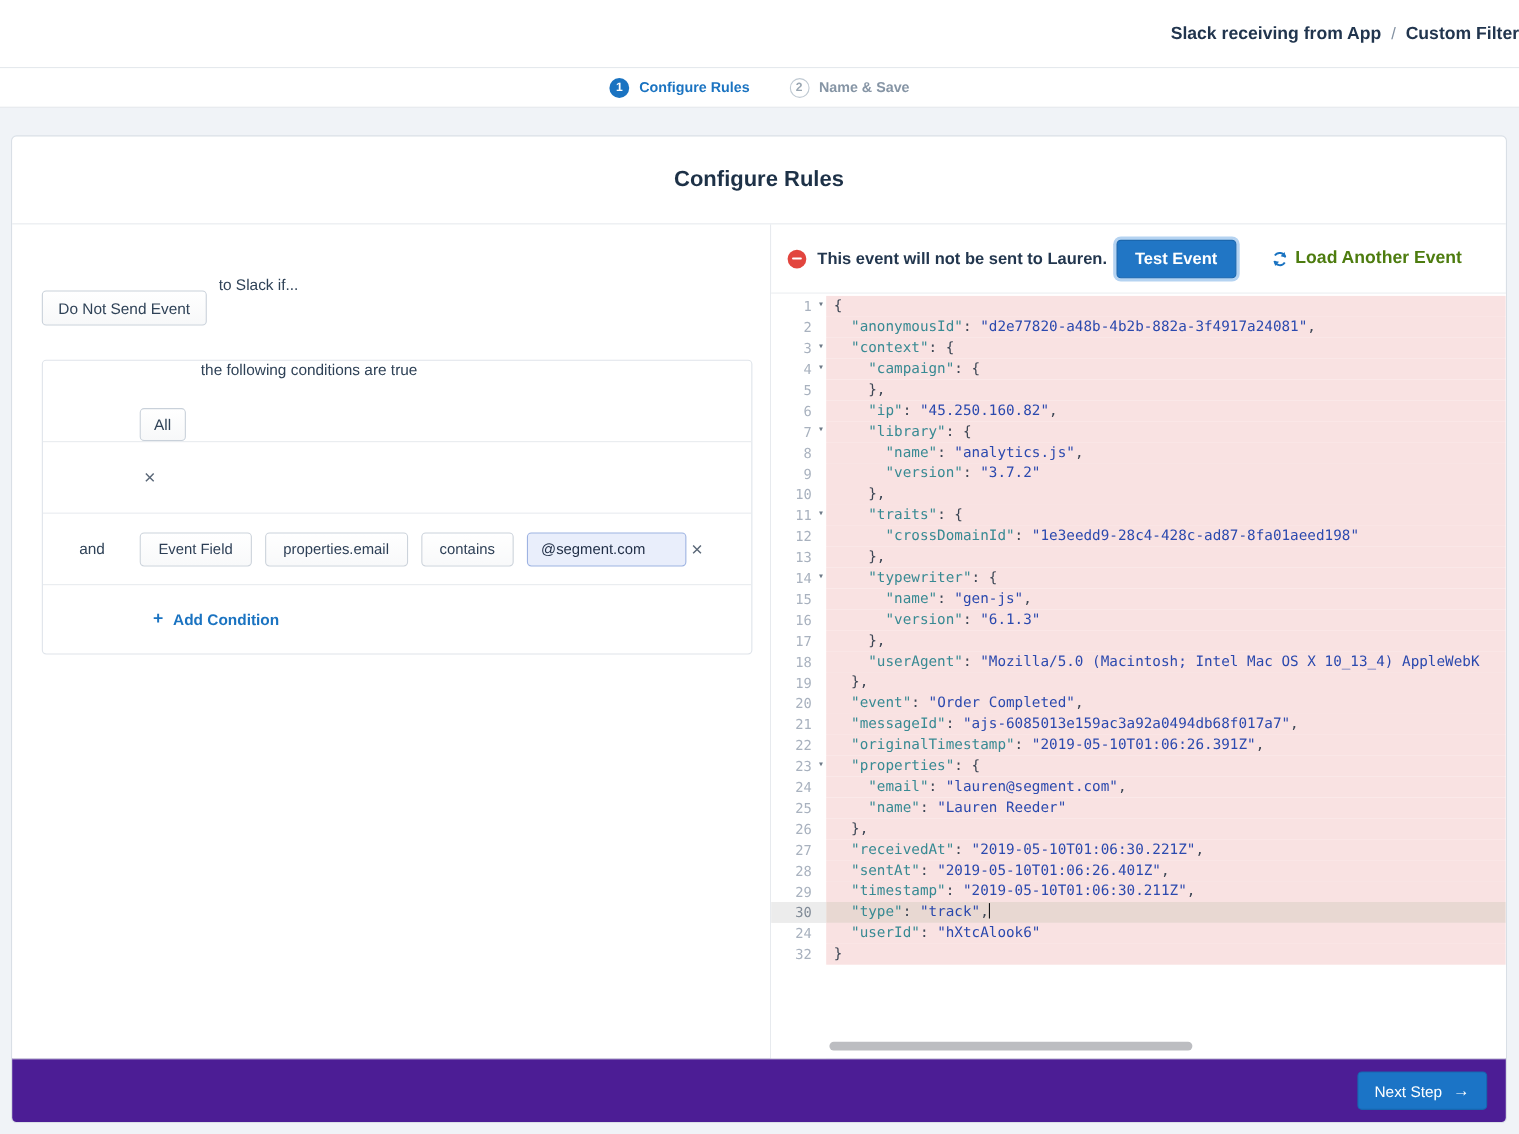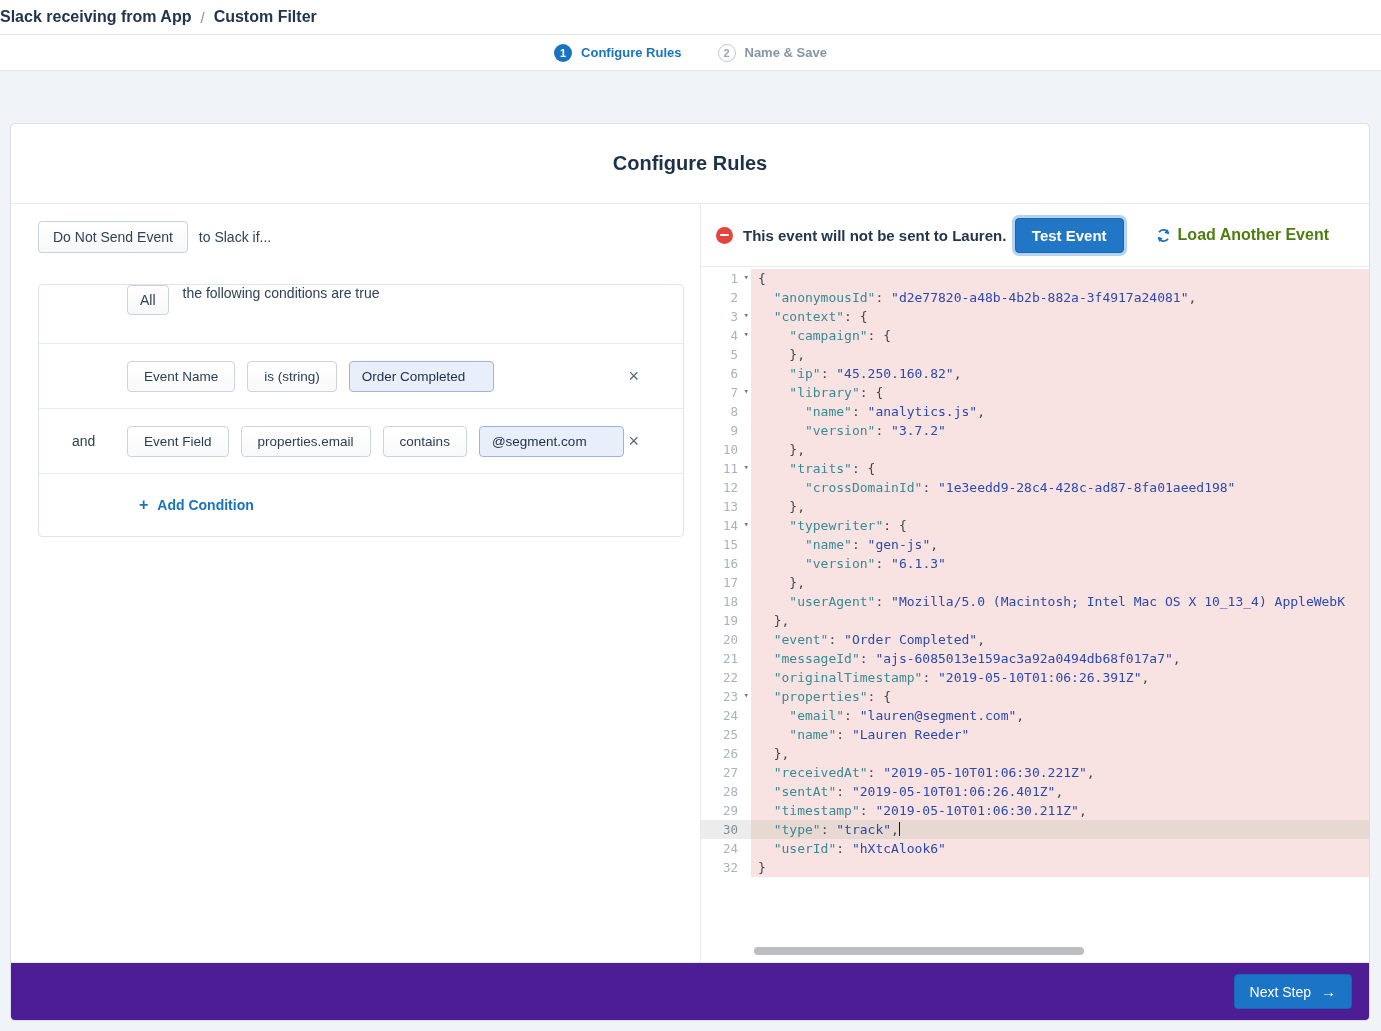--- a/index.html
+++ b/index.html
@@ -6,22 +6,22 @@
   html,body { margin:0; padding:0; }
   body {
     width:1381px; height:1031px; overflow:hidden;
     background:#f0f3f7;
     font-family:"Liberation Sans", sans-serif;
     color:#2f4257;
   }
 
   
   .topbar {
-    height:35px; background:#fff; border-bottom:1px solid #e3e7eb;
-    display:flex; align-items:center; justify-content:flex-start; gap:9px;
+    height:62px; background:#fff; border-bottom:1px solid #e3e7eb;
+    display:flex; align-items:center; justify-content:flex-end; gap:9px;
   }
   .crumb { font-size:16px; font-weight:700; color:#21354e; }
   .crumb-sep { font-size:15px; color:#8391a2; font-weight:400; }
 
   .stepsbar {
     height:36px; background:#fff; border-bottom:1px solid #e3e7eb;
     display:flex; align-items:center; justify-content:center; gap:36px;
   }
   .step { display:flex; align-items:center; gap:9px; font-size:13px; font-weight:700; }
   .step-circle {
@@ -47,20 +47,21 @@
   .card-body { flex:1; display:flex; min-height:0; }
 
   
   .left-pane { width:690px; flex:0 0 690px; border-right:1px solid #e7eaee; padding:17px 0 0 27px; }
   .action-row { display:flex; align-items:center; gap:11px; font-size:14px; color:#2f4257; }
   .btn-light {
     background:linear-gradient(#ffffff,#f7f8f9);
     border:1px solid #c9d1da; border-radius:4px;
     padding:7px 14px; font-size:14px; color:#2f4257; cursor:pointer;
     font-family:"Liberation Sans", sans-serif;
+    margin-top:43px;
   }
   .cond-box { margin-top:31px; width:646px; border:1px solid #dfe4ea; border-radius:4px; }
   .match-row { min-height:58px; display:flex; align-items:flex-start; padding-left:88px; gap:14px; font-size:14px; }
   .match-btn { padding:6px 12px; }
   .condition-row {
     border-top:1px solid #e8ebef; min-height:65px;
     display:flex; align-items:center; position:relative;
     padding-left:88px; padding-right:40px;
   }
   .conj { position:absolute; left:33px; font-size:14px; color:#2f4257; }
@@ -168,25 +169,20 @@
       </div>
 
       <div class="cond-box">
         <div class="match-row">
           <button class="btn-light match-btn">All</button>
           <span>the following conditions are true</span>
         </div>
 
         <div id="condition-rows">
             <div class="condition-row">
-              <div class="fields">
-                <button class="token-btn">Event Name</button>
-                <button class="token-btn">is (string)</button>
-                <input class="value-input" value="Order Completed" style="">
-              </div>
               <button class="remove-btn">×</button>
             </div>
             <div class="condition-row">
               <span class="conj">and</span>
               <div class="fields">
                 <button class="token-btn">Event Field</button>
                 <button class="token-btn">properties.email</button>
                 <button class="token-btn">contains</button>
                 <input class="value-input" value="@segment.com" style="">
               </div>

